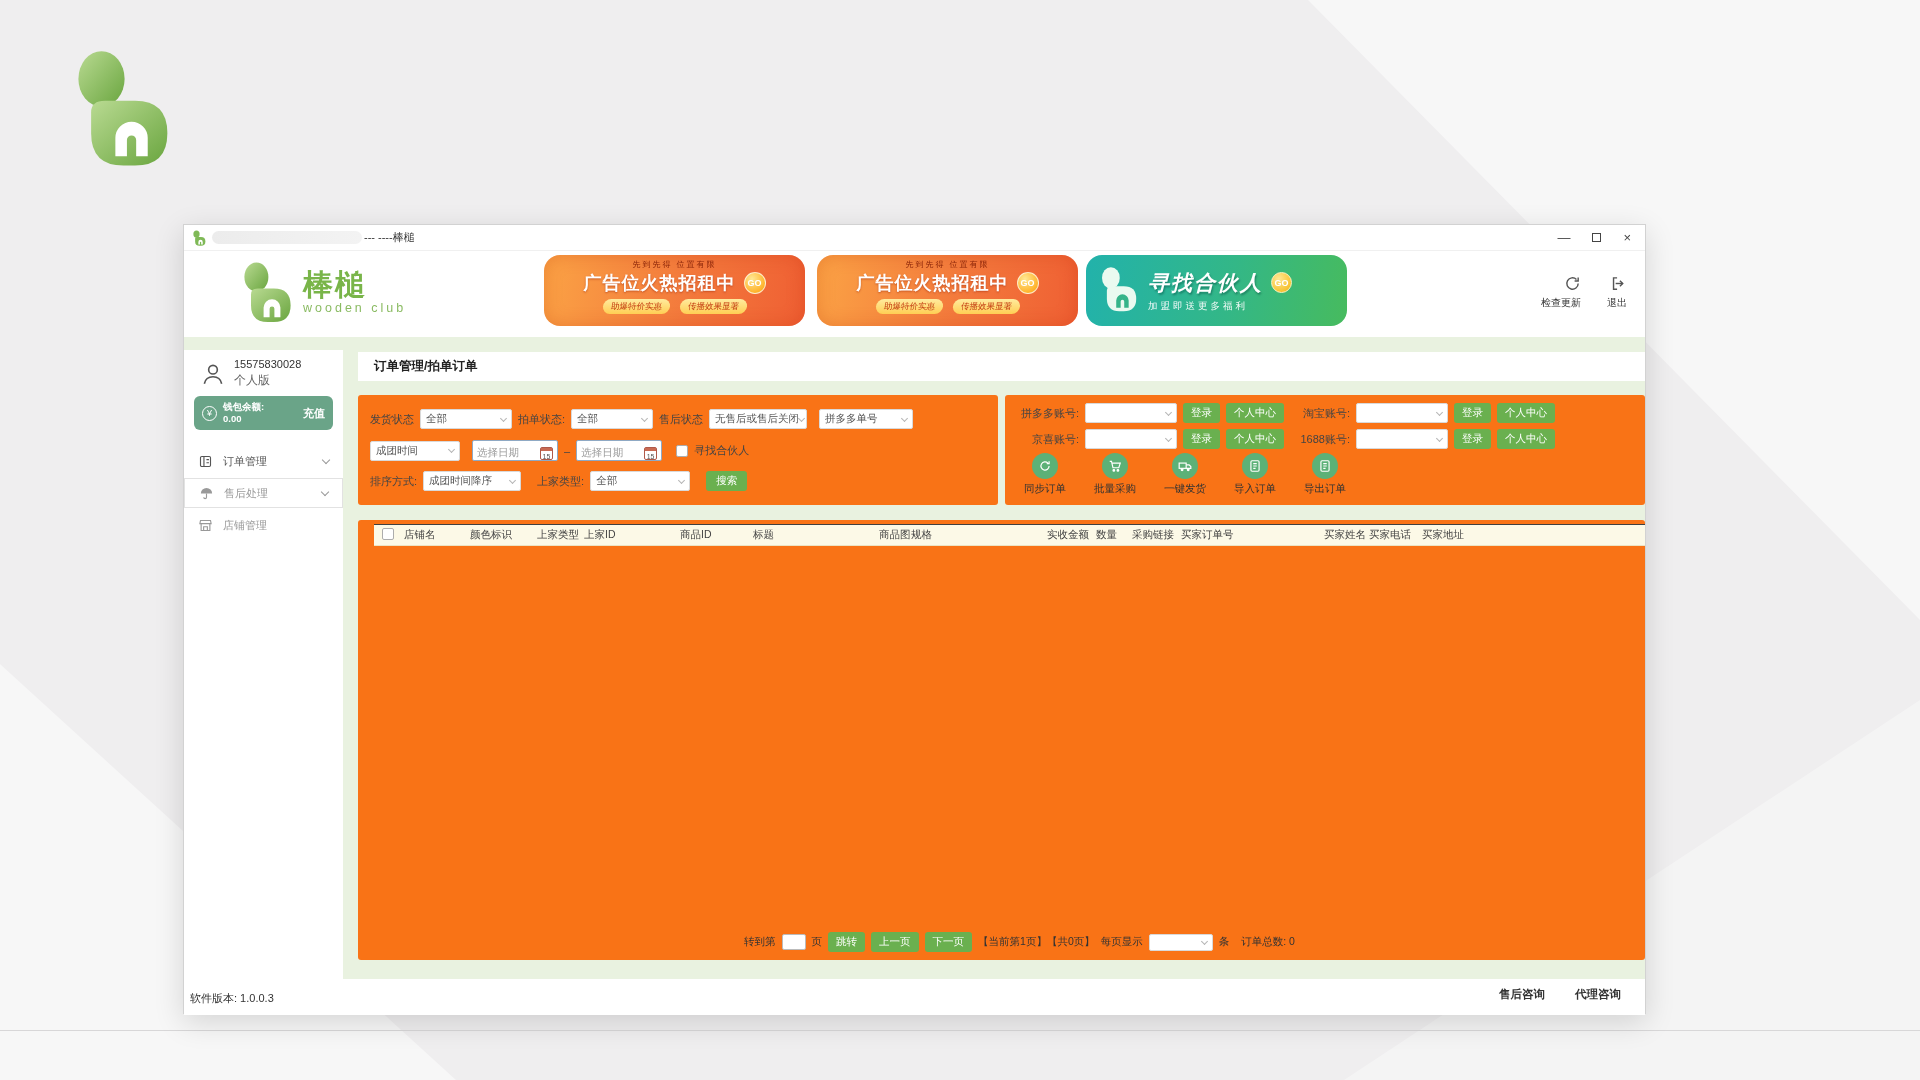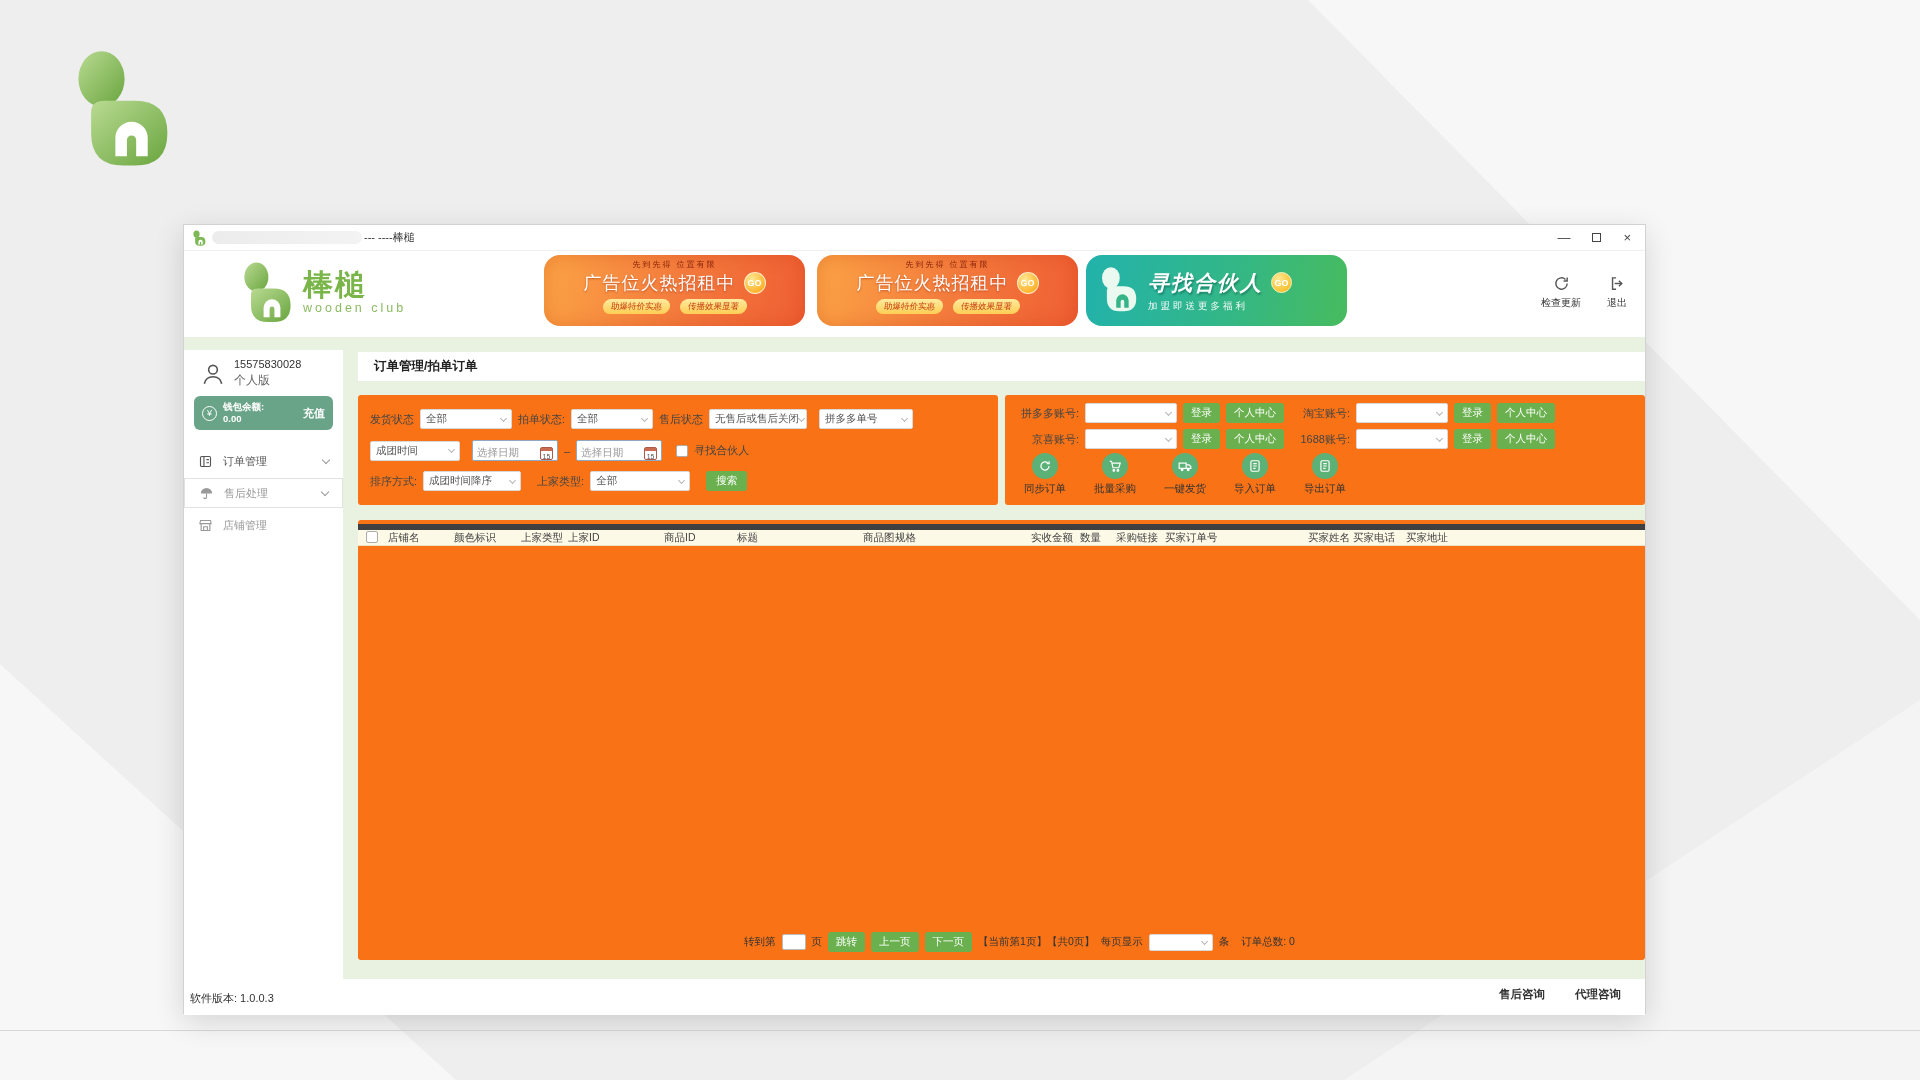--- a/index.html
+++ b/index.html
@@ -31,34 +31,34 @@
   .appheader { position:relative; height:86px; background:#fff; }
   .brand { position:absolute; left:55px; top:10px; display:flex; align-items:center; gap:10px; }
   .brand svg { width:54px; height:62px; }
   .brand-title { font-size:30px; font-weight:bold; color:#79b549; letter-spacing:2px; line-height:1.05; }
   .brand-sub { font-size:12.5px; color:#8abb62; letter-spacing:3px; }
 
   .banner { position:absolute; top:4px; width:261px; height:71px; border-radius:16px; overflow:hidden; cursor:pointer; }
   .banner.ad { background:linear-gradient(100deg,#fba345 0%,#f3793c 55%,#ef5f33 100%); box-shadow:inset 0 0 18px rgba(190,40,0,.25); text-align:center; }
   .ribbon { margin-top:4px; font-size:8px; color:#8a2408; letter-spacing:2px; }
   .ad-main { display:flex; align-items:center; justify-content:center; gap:8px; margin-top:1px; }
-  .ad-title { font-size:18px; font-weight:normal; color:#fff; letter-spacing:1px; text-shadow:0 1px 2px rgba(150,30,0,.5); }
+  .ad-title { font-size:18px; font-weight:bold; color:#fff; letter-spacing:1px; text-shadow:0 1px 2px rgba(150,30,0,.5); }
   .go { width:22px; height:22px; border-radius:50%; background:radial-gradient(circle at 35% 30%,#ffe894,#ffb42c 70%,#f09314); border:1px solid rgba(255,255,255,.7); color:#fff; font-size:9px; font-weight:bold; display:flex; align-items:center; justify-content:center; }
   .badges { display:flex; justify-content:center; gap:10px; margin-top:4px; }
   .badges span { background:linear-gradient(#ffeb9e,#ffce54); color:#c23a10; font-size:8.5px; padding:1.5px 8px; border-radius:9px; transform:skewX(-6deg); }
 
   .banner.partner { background:linear-gradient(100deg,#22b2ab 0%,#33b787 55%,#47bb5e 100%); display:flex; align-items:center; padding:0 12px; gap:10px; }
   .p-logo svg { width:40px; height:46px; }
   .p-title-row { display:flex; align-items:center; gap:8px; }
   .p-title-row .ptxt { font-size:21px; font-weight:bold; color:#fff; font-style:italic; letter-spacing:2px; text-shadow:1px 2px 2px rgba(0,70,60,.45); }
   .coin { width:21px; height:21px; border-radius:50%; background:radial-gradient(circle at 35% 30%,#ffe894,#f7c435 70%,#dfa213); border:1px solid #fff2bf; color:#fff; font-size:9px; font-weight:bold; display:flex; align-items:center; justify-content:center; }
   .p-sub { font-size:9.5px; color:rgba(255,255,255,.95); letter-spacing:3px; margin-top:3px; }
 
   .hdr-actions { position:absolute; right:18px; top:24px; display:flex; gap:26px; }
-  .hdr-act { display:flex; flex-direction:column; align-items:center; gap:4px; font-size:10px; color:#333; cursor:pointer; }
+  .hdr-act { display:flex; flex-direction:column; align-items:flex-end; gap:4px; font-size:10px; color:#333; cursor:pointer; }
   .hdr-act svg { width:17px; height:17px; }
 
   
   .content { position:relative; height:642px; background:#e9f2e0; }
 
   .sidebar { position:absolute; left:0; top:13px; width:159px; height:629px; background:#fff; }
   .user { display:flex; align-items:center; gap:8px; padding:8px 0 0 16px; }
   .user svg { width:26px; height:26px; }
   .user-phone { font-size:11px; color:#333; }
   .user-plan { font-size:12px; color:#666; margin-top:2px; }
@@ -100,21 +100,21 @@
   .acc-label { width:68px; text-align:right; font-size:11px; color:#444; white-space:nowrap; }
   .acc-label.n2 { width:60px; }
   .acc-sel { width:92px; }
 
   .bacts { position:absolute; left:16px; top:58px; display:flex; gap:22px; }
   .bact { display:flex; flex-direction:column; align-items:center; gap:3px; font-size:10.5px; color:#333; cursor:pointer; width:48px; }
   .bcirc { width:26px; height:26px; border-radius:50%; background:#5cb177; display:flex; align-items:center; justify-content:center; }
   .bcirc svg { width:14px; height:14px; }
 
   
-  .thead { margin-top:4px; height:22px; background:#fcf9e7; border-top:6px solid #404040; border-bottom:1px solid #ece4c4; display:flex; align-items:center; padding:0 8px; font-size:10.5px; color:#444; }
+  .thead { margin-top:4px; height:22px; background:#fcf9e7; border-top:1px solid #404040; border-bottom:1px solid #ece4c4; display:flex; align-items:center; padding:0 8px; font-size:10.5px; color:#444;margin-left:16px; }
   .thead > div { white-space:nowrap; overflow:hidden; }
   .c-cb{width:22px}.c-shop{width:66px}.c-color{width:67px}.c-uptype{width:47px}.c-upid{width:96px}.c-pid{width:73px}
   .c-title{width:126px}.c-img{width:32px}.c-spec{width:136px}.c-amt{width:49px}.c-qty{width:36px}.c-link{width:49px}
   .c-orderno{width:143px}.c-bname{width:45px}.c-bphone{width:53px}.c-baddr{flex:1}
   .tbody { height:380px; }
 
   .pagination { position:absolute; left:0; right:0; bottom:8px; display:flex; align-items:center; justify-content:center; gap:6px; font-size:10.5px; color:#333;padding-left:36px; }
   .pg-input { width:24px; height:16px; border:1px solid #bbb; border-radius:2px; background:#fff; }
   .pg-sel { width:64px; height:17px; }
 

